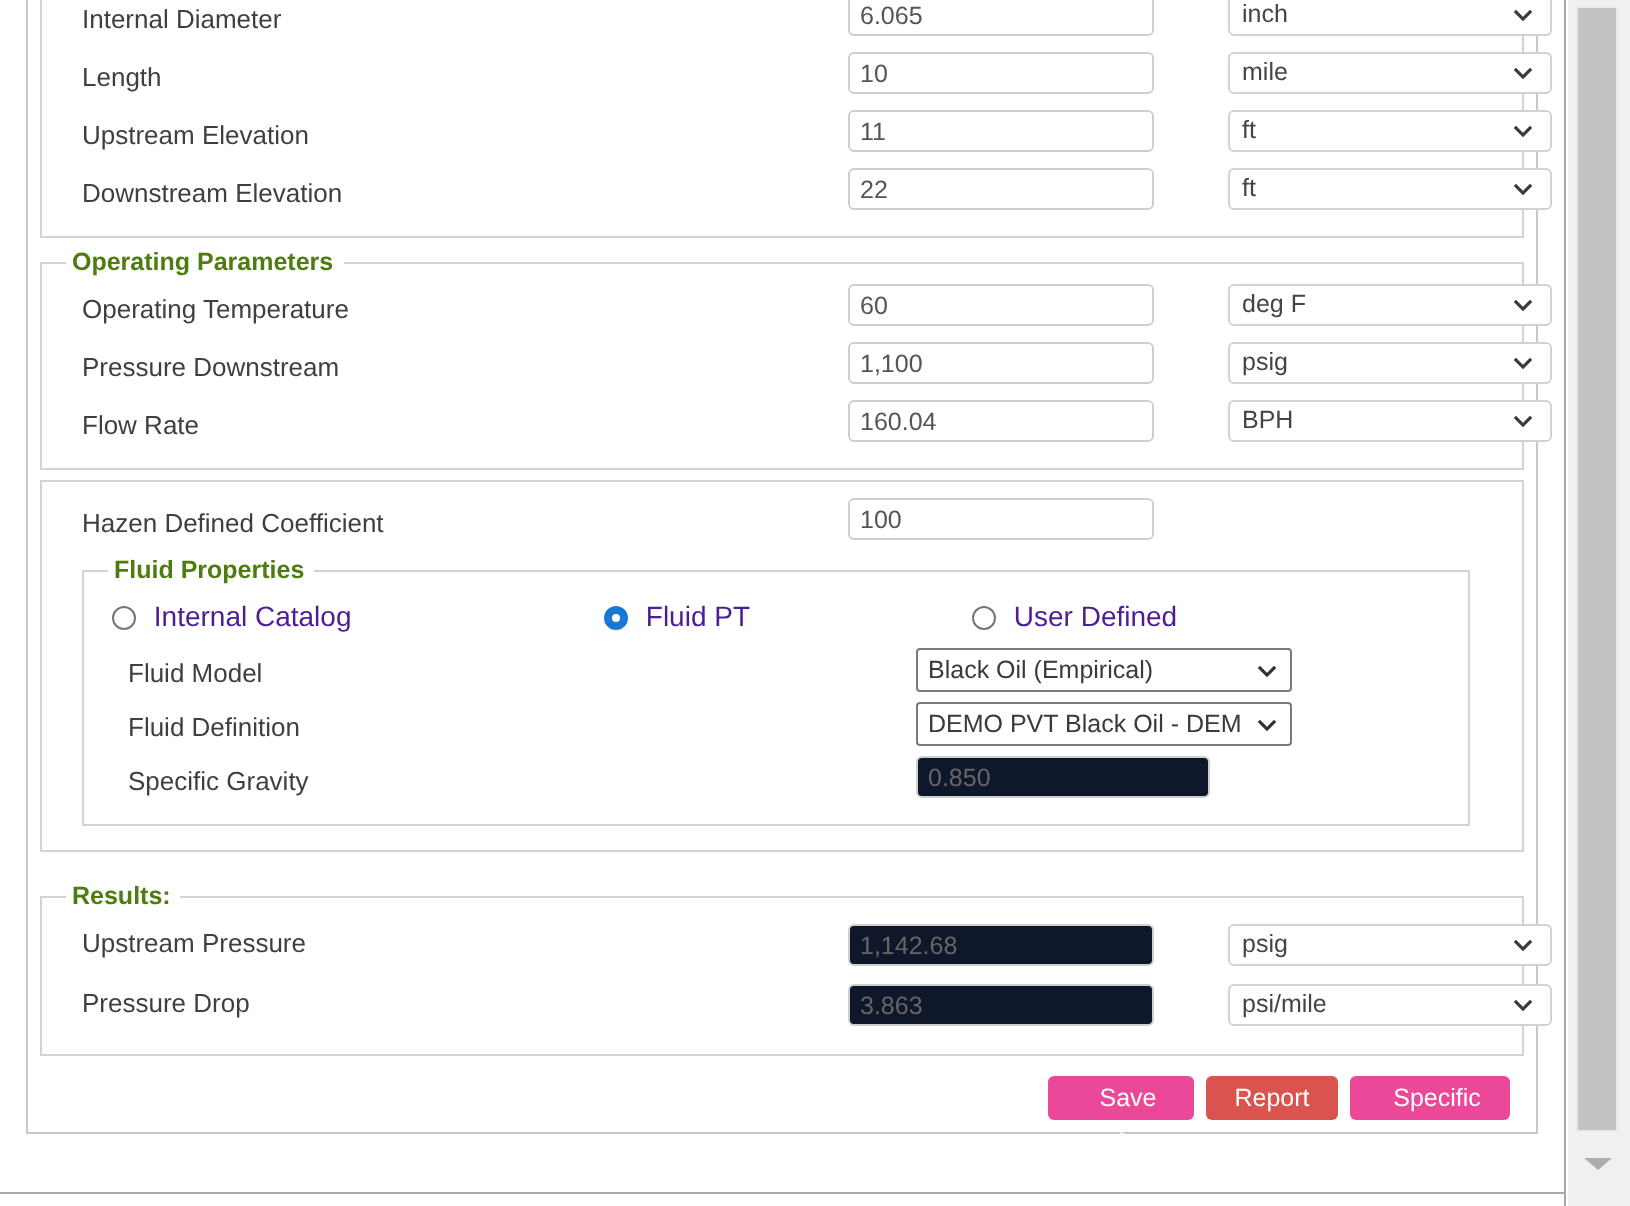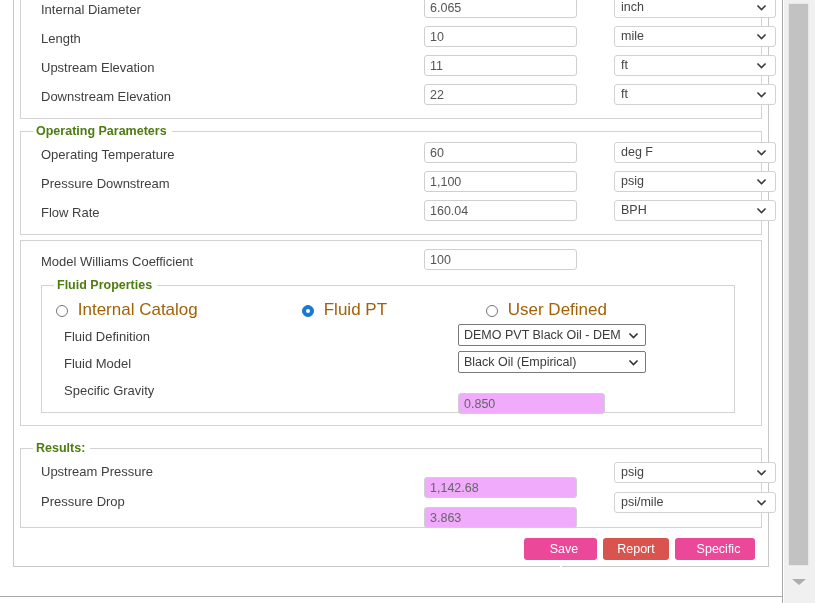--- a/index.html
+++ b/index.html
@@ -92,23 +92,22 @@
     border-radius: 3px;
     background: #ffffff;
     font-family: "Liberation Sans", sans-serif;
     font-size: 12.5px;
     color: #555555;
     padding: 0 0 0 5px;
     line-height: 19px;
     outline: none;
   }
   .val-input.readonly {
-    background: #f0abfc;
+    background: #0f172a;
     color: #666666;
-    margin-top: 15px;
   }
 
   
   .unit-select {
     position: absolute;
     left: 583px;
     top: 0px;
     width: 162px;
     height: 21px;
     box-sizing: border-box;
@@ -167,22 +166,22 @@
     position: relative;
     height: 26px;
     margin-top: 2px;
   }
   .radio-item {
     position: absolute;
     top: 2px;
     cursor: pointer;
     user-select: none;
     white-space: nowrap;
-    font-size: 17px;
-    color: #a16207;
+    font-size: 14px;
+    color: #4c1d95;
   }
   .radio-item .rdo {
     display: inline-block;
     width: 12px;
     height: 12px;
     border-radius: 50%;
     border: 1px solid #767676;
     background: #fff;
     vertical-align: -2px;
     margin-right: 5px;
@@ -382,21 +381,21 @@
                   <path d="M3 5.5 L8 10.5 L13 5.5" fill="none" stroke="currentColor" stroke-width="2"></path>
                 </svg>
             </span>
           </div>
         </div>
       </fieldset>
 
       <div style="border:1px solid #d3d3d3; margin:5px 6px 0 6px; padding:8px 10px 12px 10px; box-sizing:border-box;">
 
         <div class="row" style="height:27px;">
-          <span class="lbl">Model Williams Coefficient</span>
+          <span class="lbl">Hazen Defined Coefficient</span>
           <input class="val-input" type="text" value="100" style="">
         </div>
 
         <fieldset class="group" style="margin:2px 16px 0 10px; padding-bottom:10px;">
           <legend>Fluid Properties</legend>
 
           <div class="radio-row">
             <label class="radio-item" style="left:4px;">
               <span class="rdo"></span>
               <span>Internal Catalog</span>
@@ -405,43 +404,43 @@
               <span class="rdo checked"></span>
               <span>Fluid PT</span>
             </label>
             <label class="radio-item" style="left:434px;">
               <span class="rdo"></span>
               <span>User Defined</span>
             </label>
           </div>
 
           <div class="row" style="height:27px;">
+            <span class="lbl" style="left:12px;">Fluid Model</span>
+            <div class="fluid-select">
+              <span>Black Oil (Empirical)</span>
+              <span class="chev">
+                <svg viewBox="0 0 16 16" width="13" height="13">
+                    <path d="M3 5.5 L8 10.5 L13 5.5" fill="none" stroke="currentColor" stroke-width="2"></path>
+                  </svg>
+              </span>
+            </div>
+          </div>
+
+          <div class="row" style="height:27px;">
             <span class="lbl" style="left:12px;">Fluid Definition</span>
             <div class="fluid-select">
               <span>DEMO PVT Black Oil - DEM</span>
               <span class="chev" style="background:#ffffff; padding-left:2px;">
                 <svg viewBox="0 0 16 16" width="13" height="13">
                     <path d="M3 5.5 L8 10.5 L13 5.5" fill="none" stroke="currentColor" stroke-width="2"></path>
                   </svg>
               </span>
             </div>
           </div>
 
-          <div class="row" style="height:27px;">
-            <span class="lbl" style="left:12px;">Fluid Model</span>
-            <div class="fluid-select">
-              <span>Black Oil (Empirical)</span>
-              <span class="chev">
-                <svg viewBox="0 0 16 16" width="13" height="13">
-                    <path d="M3 5.5 L8 10.5 L13 5.5" fill="none" stroke="currentColor" stroke-width="2"></path>
-                  </svg>
-              </span>
-            </div>
-          </div>
-
           <div class="row" style="height:24px;">
             <span class="lbl" style="left:12px;">Specific Gravity</span>
             <input class="val-input readonly" type="text" readonly="" style="left: 406px; width: 147px;" value="0.850">
           </div>
         </fieldset>
       </div>
 
       <fieldset class="group" style="margin:15px 6px 0 6px; padding-bottom:12px;">
         <legend>Results:</legend>
 

